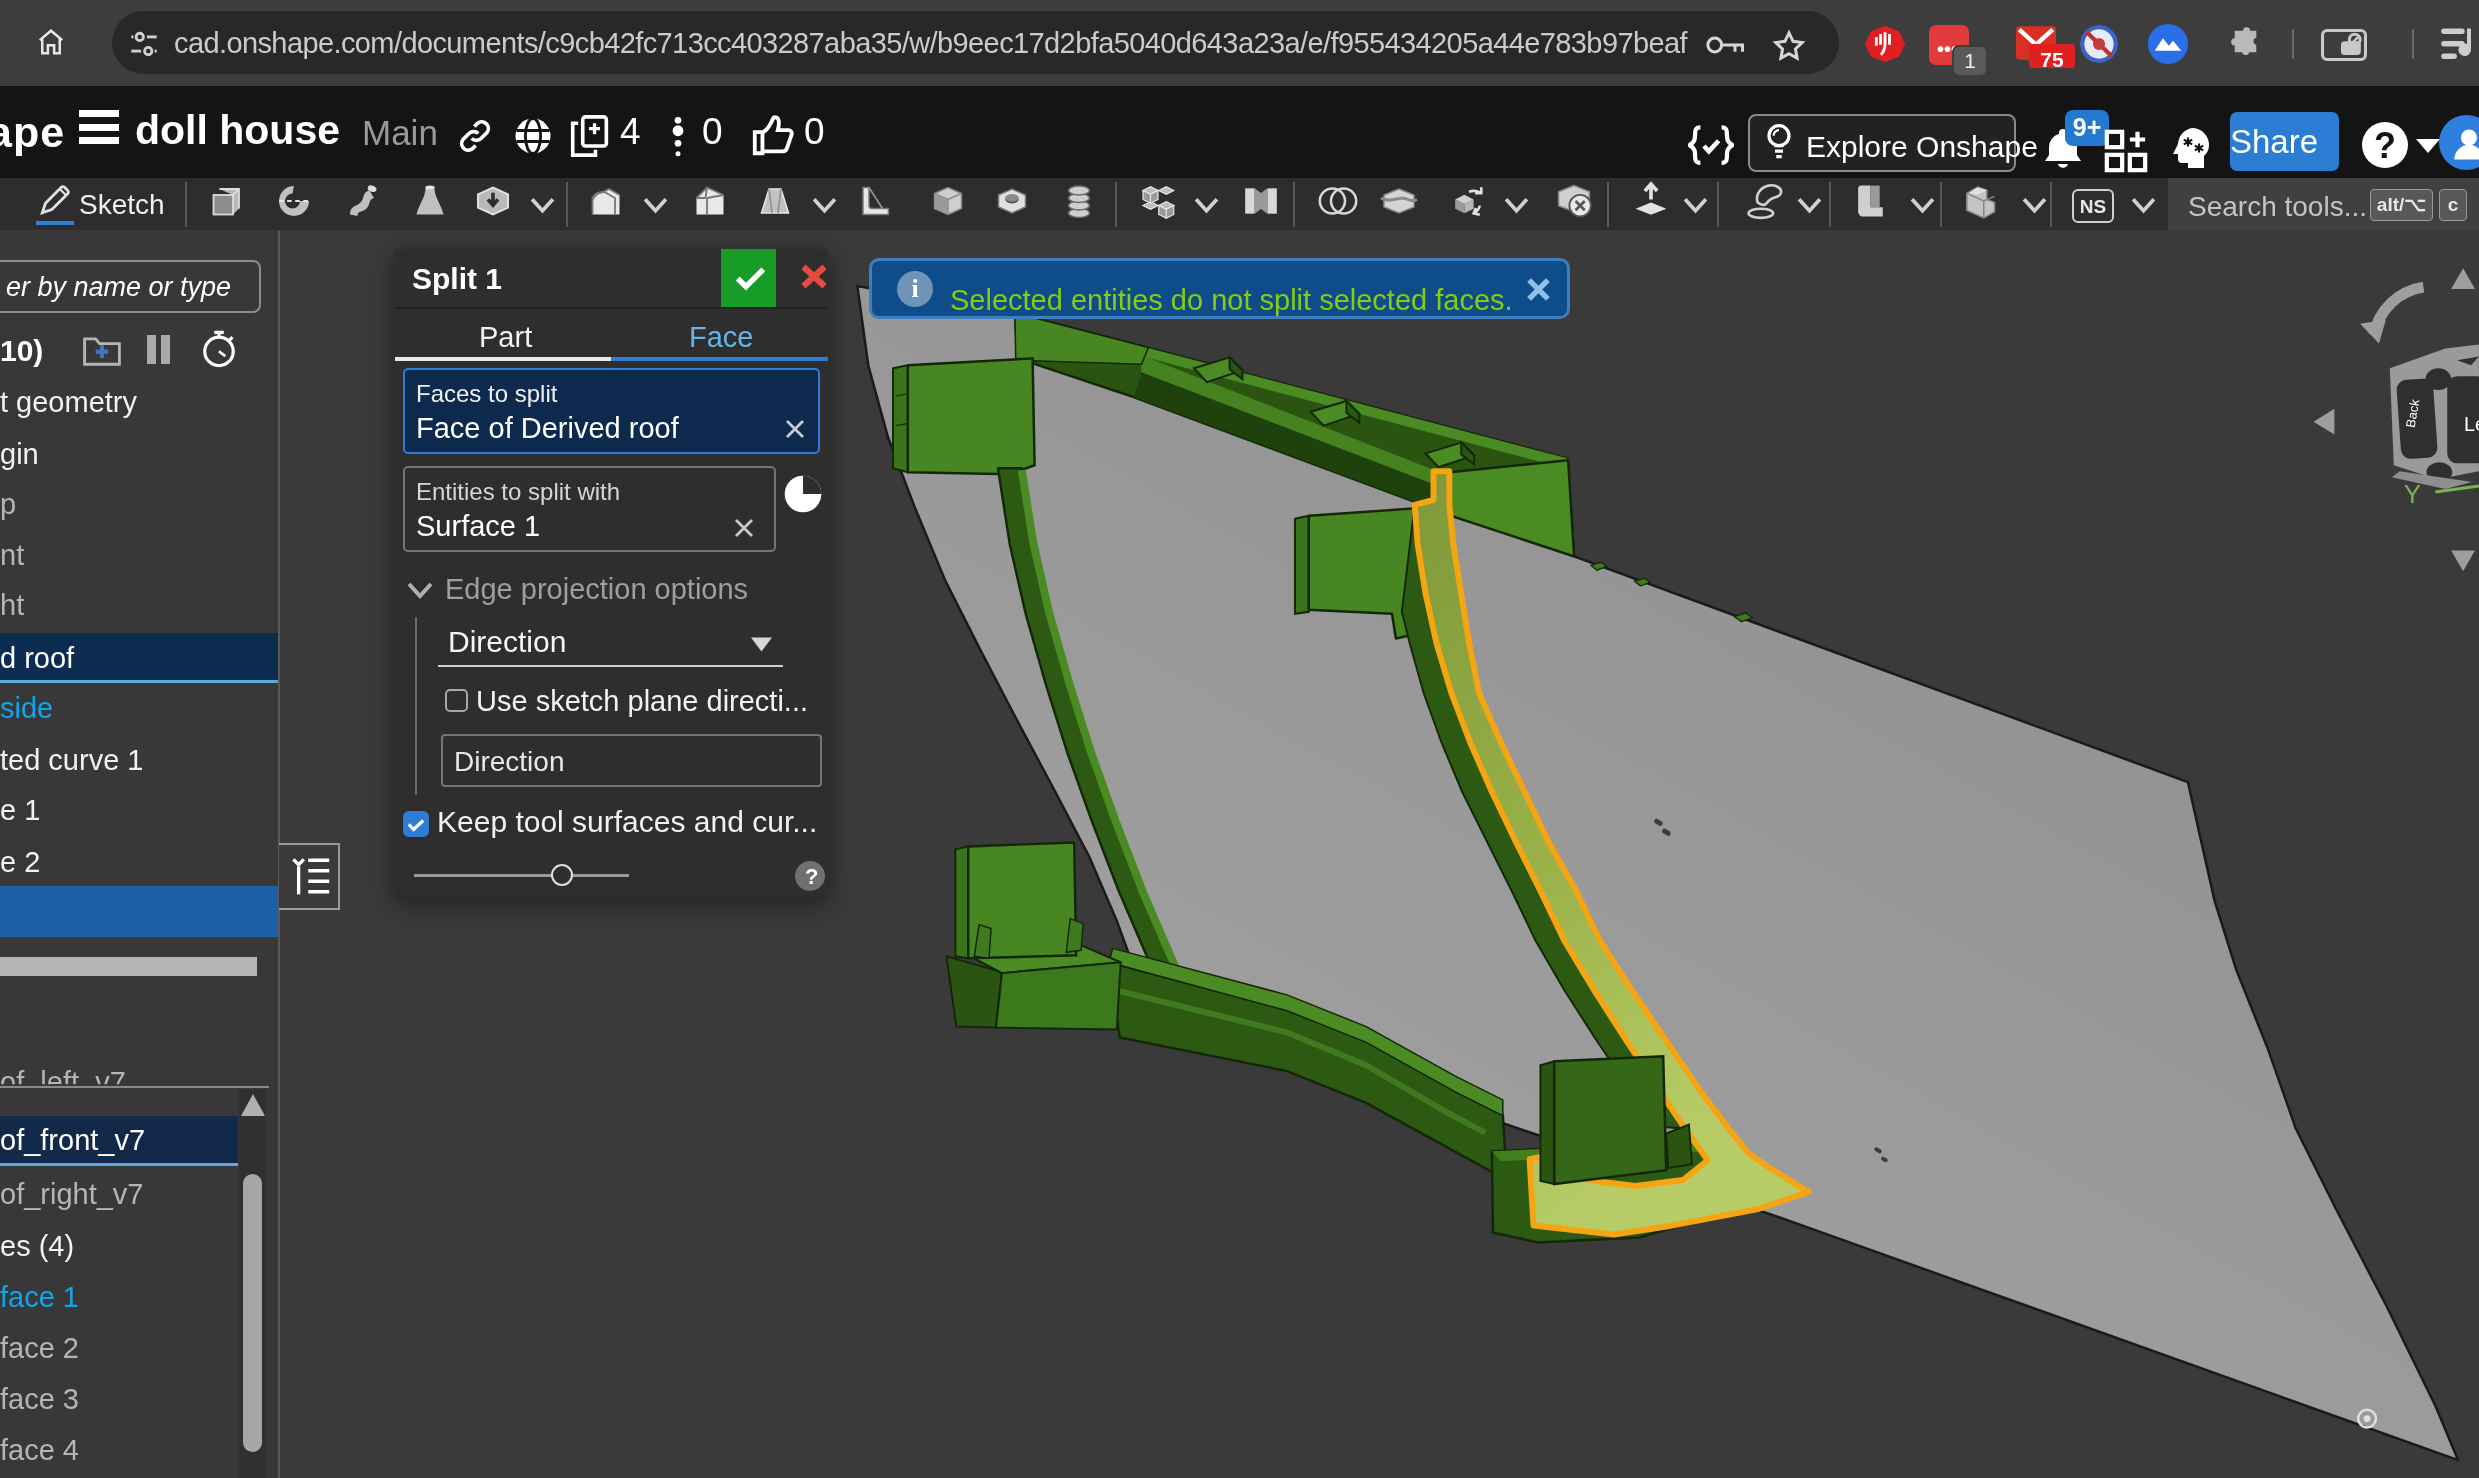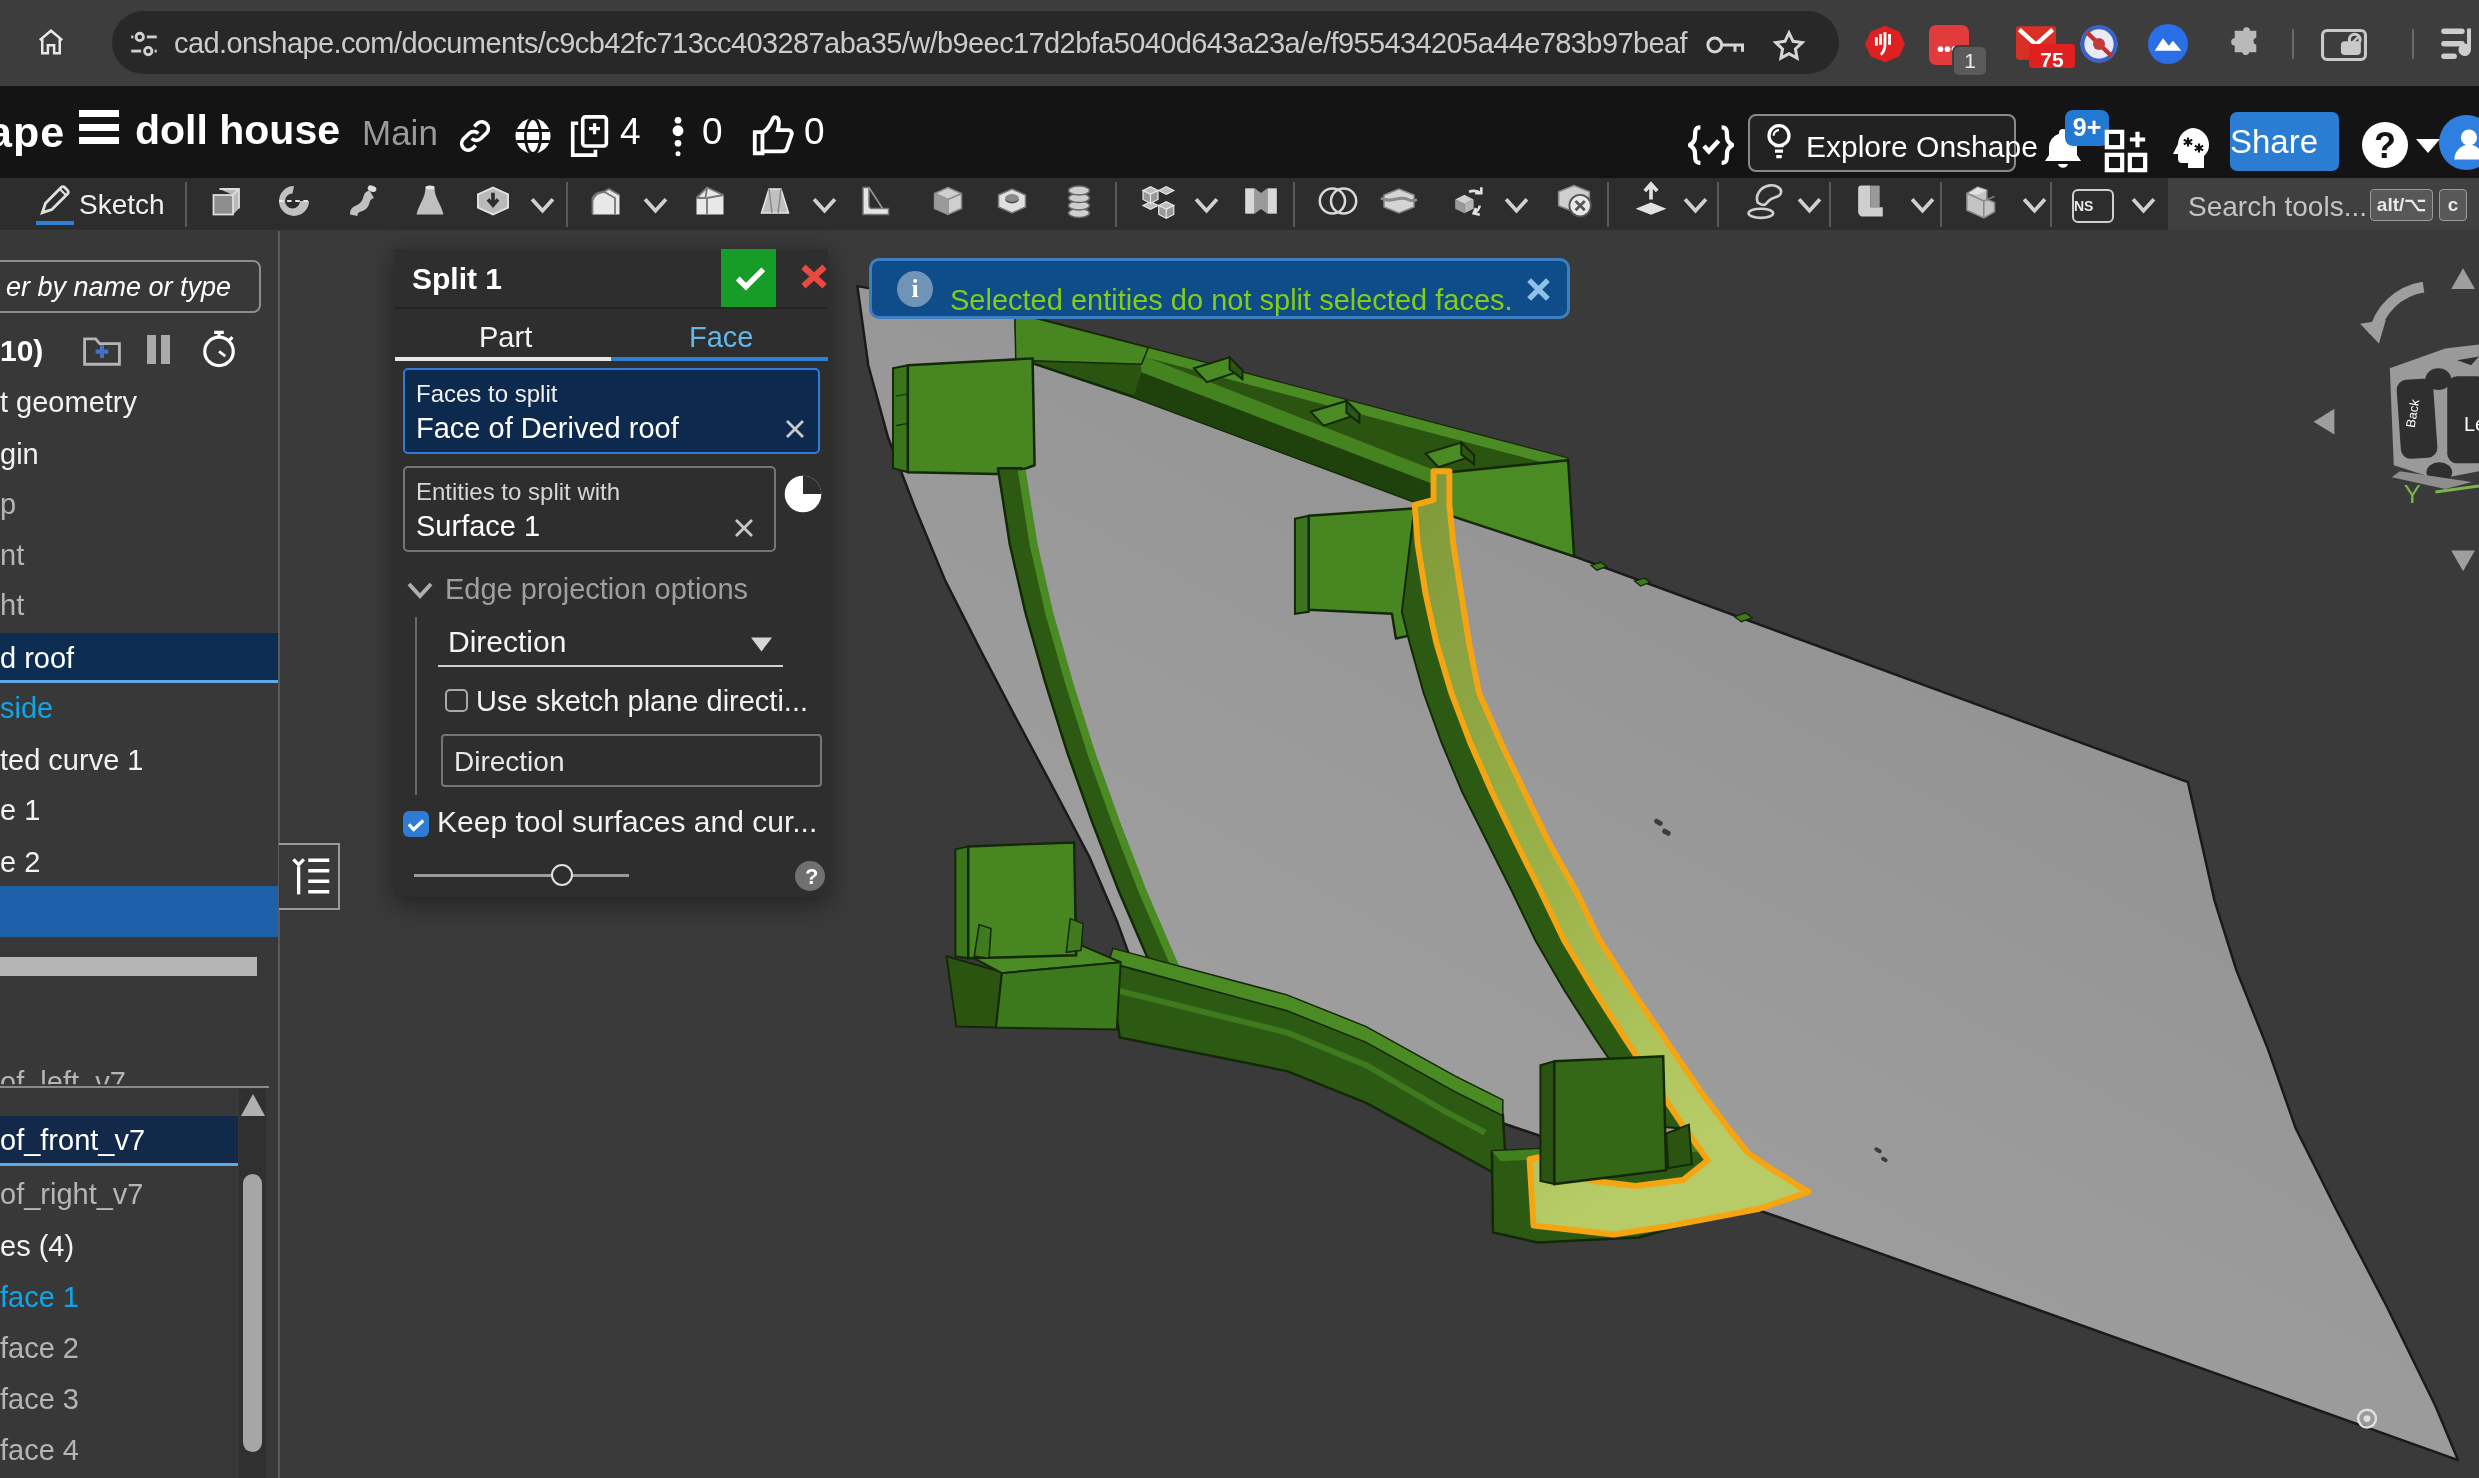--- a/index.html
+++ b/index.html
@@ -347,21 +347,21 @@
   <svg class="abs" style="left:1962px;top:3px" width="42" height="40" viewBox="0 0 27 26">
       <path d="M3 8 L10 4 l6 2 v6 l5 2 v6 l-7 4 -11 -5 Z" fill="#c4c4c4" stroke="#888" stroke-width="1"></path>
       <path d="M3 8 l11 5 l7 -3 M14 13 v11" fill="none" stroke="#888" stroke-width="1"></path>
       <path d="M10 4 l6 2 -6 3 -6 -1 Z" fill="#e0e0e0"></path>
     </svg>
   <svg class="abs" style="left:2022px;top:19px" width="25" height="17" viewBox="0 0 12 8" fill="none" stroke="#d0d0d0" stroke-width="1.8">
       <path d="M1 1 L6 6.5 L11 1"></path>
     </svg>
   <div class="abs" style="left:2050px;top:4px;width:2px;height:45px;background:#5a5a5a"></div>
 
-  <div class="abs" style="left:2072px;top:11px;width:42px;height:34px;border:2px solid #cfcfcf;border-radius:6px;color:#e8e8e8;font-size:14px;font-weight:bold;line-height:31px">NS</div>
+  <div class="abs" style="left:2072px;top:11px;width:42px;height:34px;border:2px solid #cfcfcf;border-radius:6px;color:#e8e8e8;font-size:19px;font-weight:bold;text-align:center;line-height:31px">NS</div>
   <svg class="abs" style="left:2131px;top:19px" width="25" height="17" viewBox="0 0 12 8" fill="none" stroke="#d0d0d0" stroke-width="1.8">
       <path d="M1 1 L6 6.5 L11 1"></path>
     </svg>
 
   <div class="abs" style="left:2168px;top:0px;width:311px;height:52px;background:#404040"></div>
   <div class="abs" style="left:2188px;top:13px;font-size:28px;color:#c4c4c4">Search tools...</div>
   <div class="abs" style="left:2370px;top:11px;width:63px;height:32px;background:#585858;border:1px solid #9a9a9a;border-radius:4px;color:#e8e8e8;font-size:19px;font-weight:bold;text-align:center;line-height:30px">alt/⌥</div>
   <div class="abs" style="left:2439px;top:11px;width:28px;height:32px;background:#585858;border:1px solid #9a9a9a;border-radius:4px;color:#e8e8e8;font-size:19px;font-weight:bold;text-align:center;line-height:30px">c</div>
 </div>
 <div id="viewport"></div>

